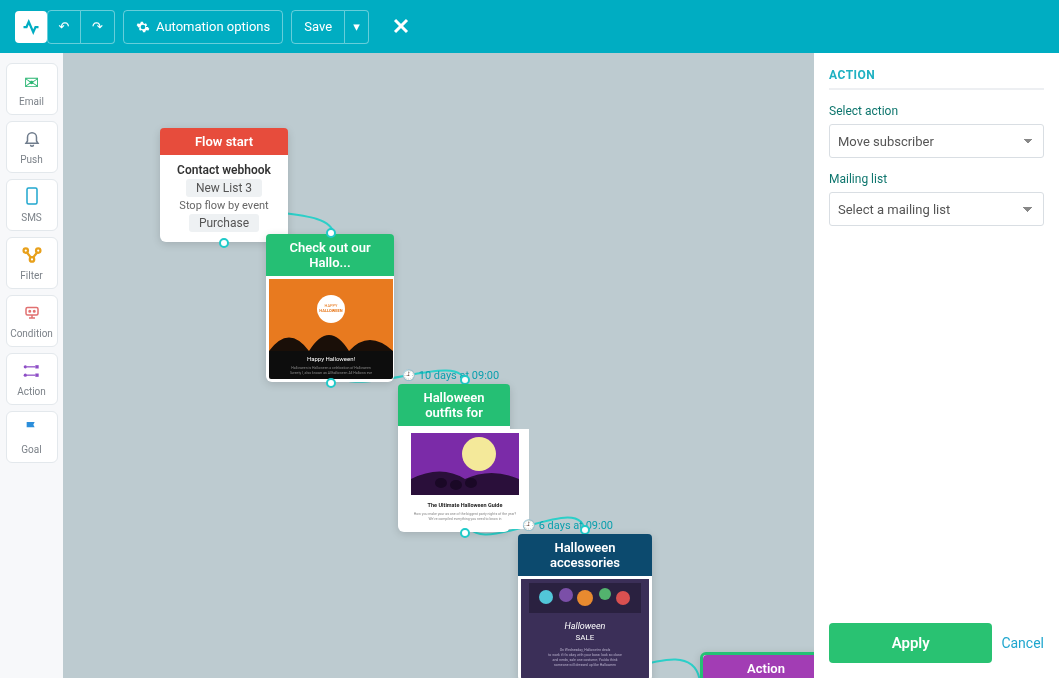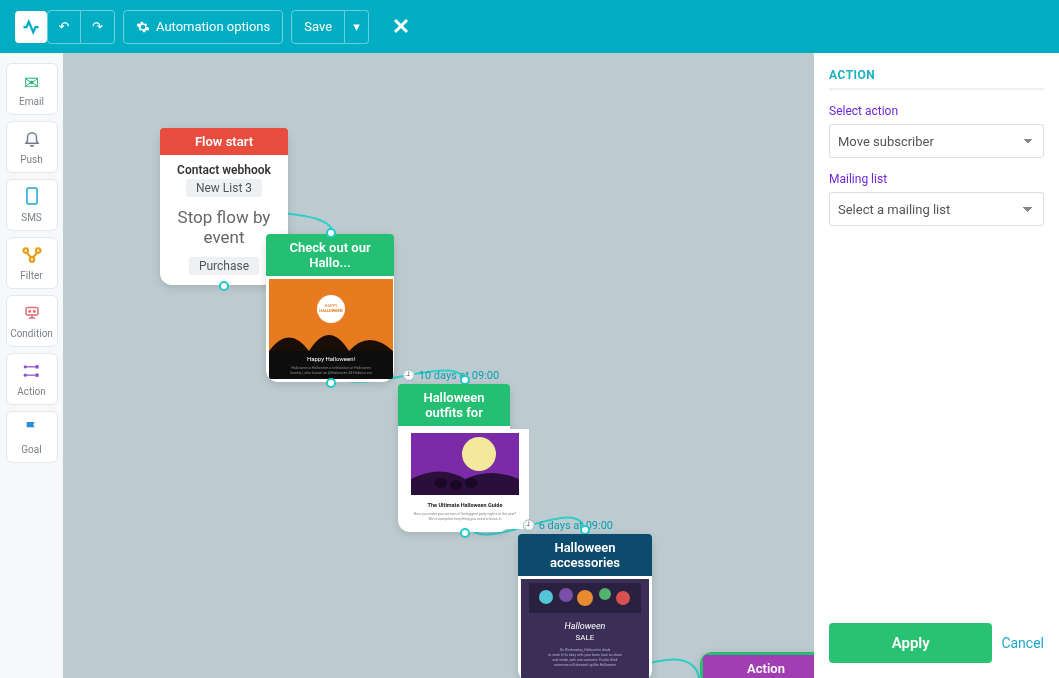--- a/index.html
+++ b/index.html
@@ -17,31 +17,31 @@
   .hdr-btn .gear { margin-right: 6px; }
   .hdr-close { font-size: 24px; cursor: pointer; margin-left: 15px; color: #fff; }
   .header-actions { display: flex; align-items: center; gap: 8px; }
   .main { display: flex; height: calc(100% - 53px); position: relative; }
   .toolbar { width: 63px; background: #F7F8FA; display: flex; flex-direction: column; align-items: center; padding-top: 10px; gap: 6px; }
   .tool-btn { width: 52px; height: 52px; border-radius: 6px; background: #fff; border: 1px solid #E3E8EC; display: flex; flex-direction: column; align-items: center; justify-content: center; cursor: pointer; gap: 3px; }
   .tool-btn .lbl { font-size: 10px; color: #7C8289; }
   .tool-btn .icn { font-size: 18px; }
   .canvas { flex: 1; position: relative; background: #BDCBD0; overflow: hidden; }
   svg.connectors { position: absolute; inset: 0; width: 100%; height: 100%; pointer-events: none; }
-  .node { position: absolute; background: #fff; border-radius: 12px; box-shadow: 0 2px 8px rgba(0,0,0,0.15); }
+  .node { position: absolute; background: #fff; border-radius: 6px; box-shadow: 0 2px 8px rgba(0,0,0,0.15); }
   .node-hdr { color: #fff; font-size: 13px; font-weight: 600; text-align: center; padding: 6px; border-radius: 4px 4px 0 0; }
   .node-body { padding: 8px; font-size: 12px; text-align: center; color: #333; }
   .pill { display: inline-block; background: #EEF1F3; border-radius: 3px; padding: 2px 10px; margin: 2px 0; font-size: 12px; color: #555; }
-  .tiny { font-size: 17px; color: #666; margin: 8px 0; }
+  .tiny { font-size: 11px; color: #666; margin: 0 0; }
   .thumb { display: block; border-radius: 0 0 2px 2px; }
   .delay-label { position: absolute; font-size: 11px; color: #0A9FAD; display: flex; align-items: center; gap: 3px; }
   .sidebar { width: 245px; background: #fff; display: flex; flex-direction: column; }
   .sidebar-top { flex: 1; padding: 15px; }
   .sb-title { font-size: 12px; font-weight: 700; color: #1FB1C2; letter-spacing: 0.5px; padding-bottom: 6px; border-bottom: 2px solid #EDEFF2; }
-  .sb-label { font-size: 12px; color: #6d28d9; margin: 14px 0 6px; }
+  .sb-label { font-size: 12px; color: #0f766e; margin: 14px 0 6px; }
   .sb-select { width: 100%; height: 34px; border: 1px solid #D9DEE3; border-radius: 3px; font-size: 13px; padding: 0 8px; background: #fff; color: #555; appearance: none; -webkit-appearance: none; background-image: linear-gradient(45deg, transparent 50%, #888 50%), linear-gradient(135deg, #888 50%, transparent 50%); background-position: calc(100% - 15px) 14px, calc(100% - 10px) 14px; background-size: 5px 5px, 5px 5px; background-repeat: no-repeat; }
   .sb-footer { padding: 15px; display: flex; gap: 9px; align-items: center; }
   .apply-btn { flex: 1; background: #29C272; color: #fff; border: none; height: 40px; border-radius: 4px; font-size: 15px; font-weight: 600; cursor: pointer; }
   .cancel-link { color: #1FA6CE; font-size: 14px; cursor: pointer; }
   .dot { width: 10px; height: 10px; border-radius: 50%; background: #fff; border: 2px solid #1FCAC9; position: absolute; }
   
   #node-start { left: 97px; top: 75px; width: 128px; }
   #node-start .node-hdr { background: #E74C3C; }
   #node-e1 { left: 203px; top: 181px; width: 128px; }
   #node-e1 .node-hdr { background: #25BF74; }

